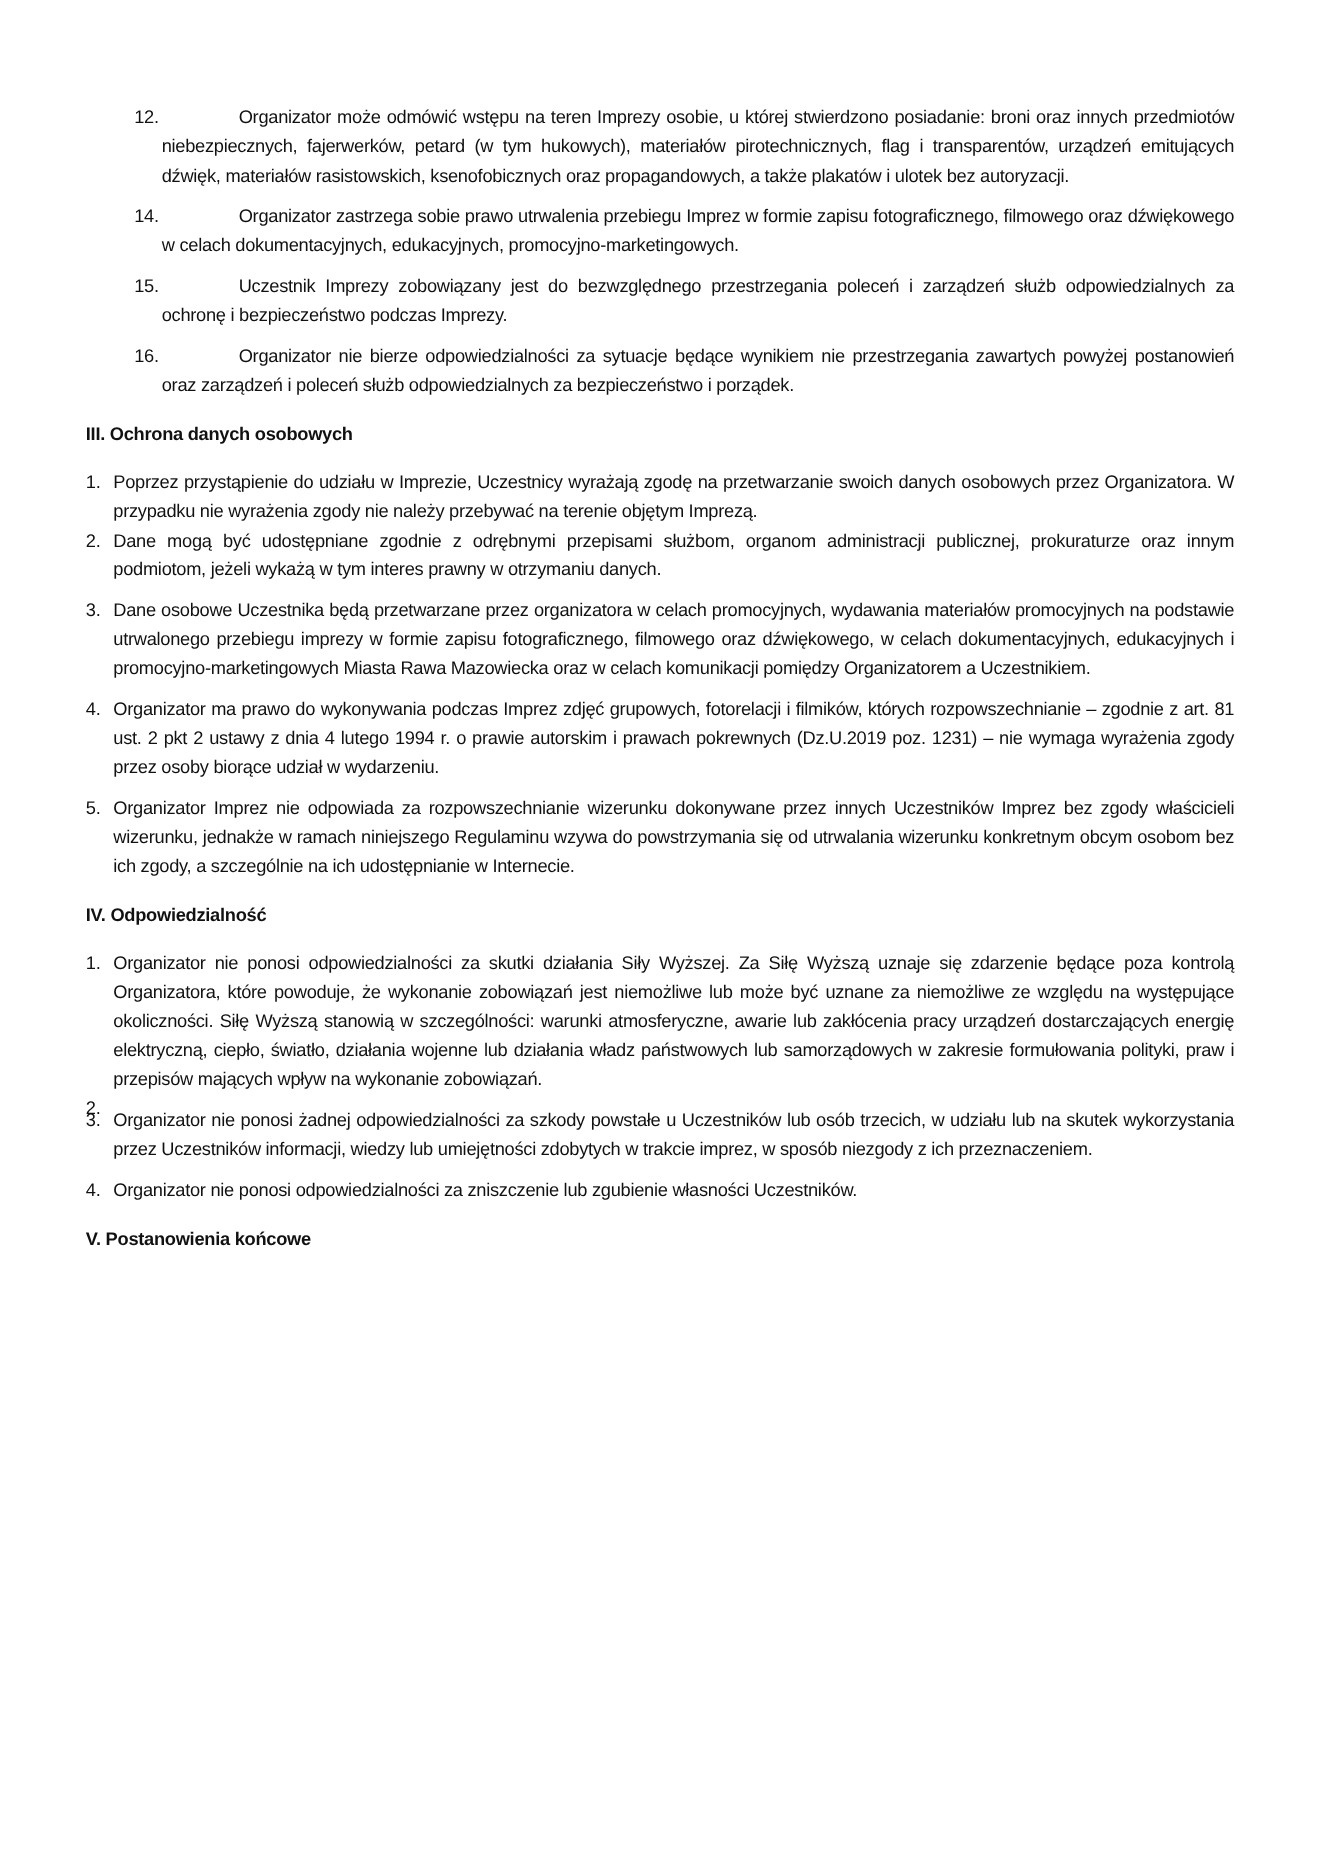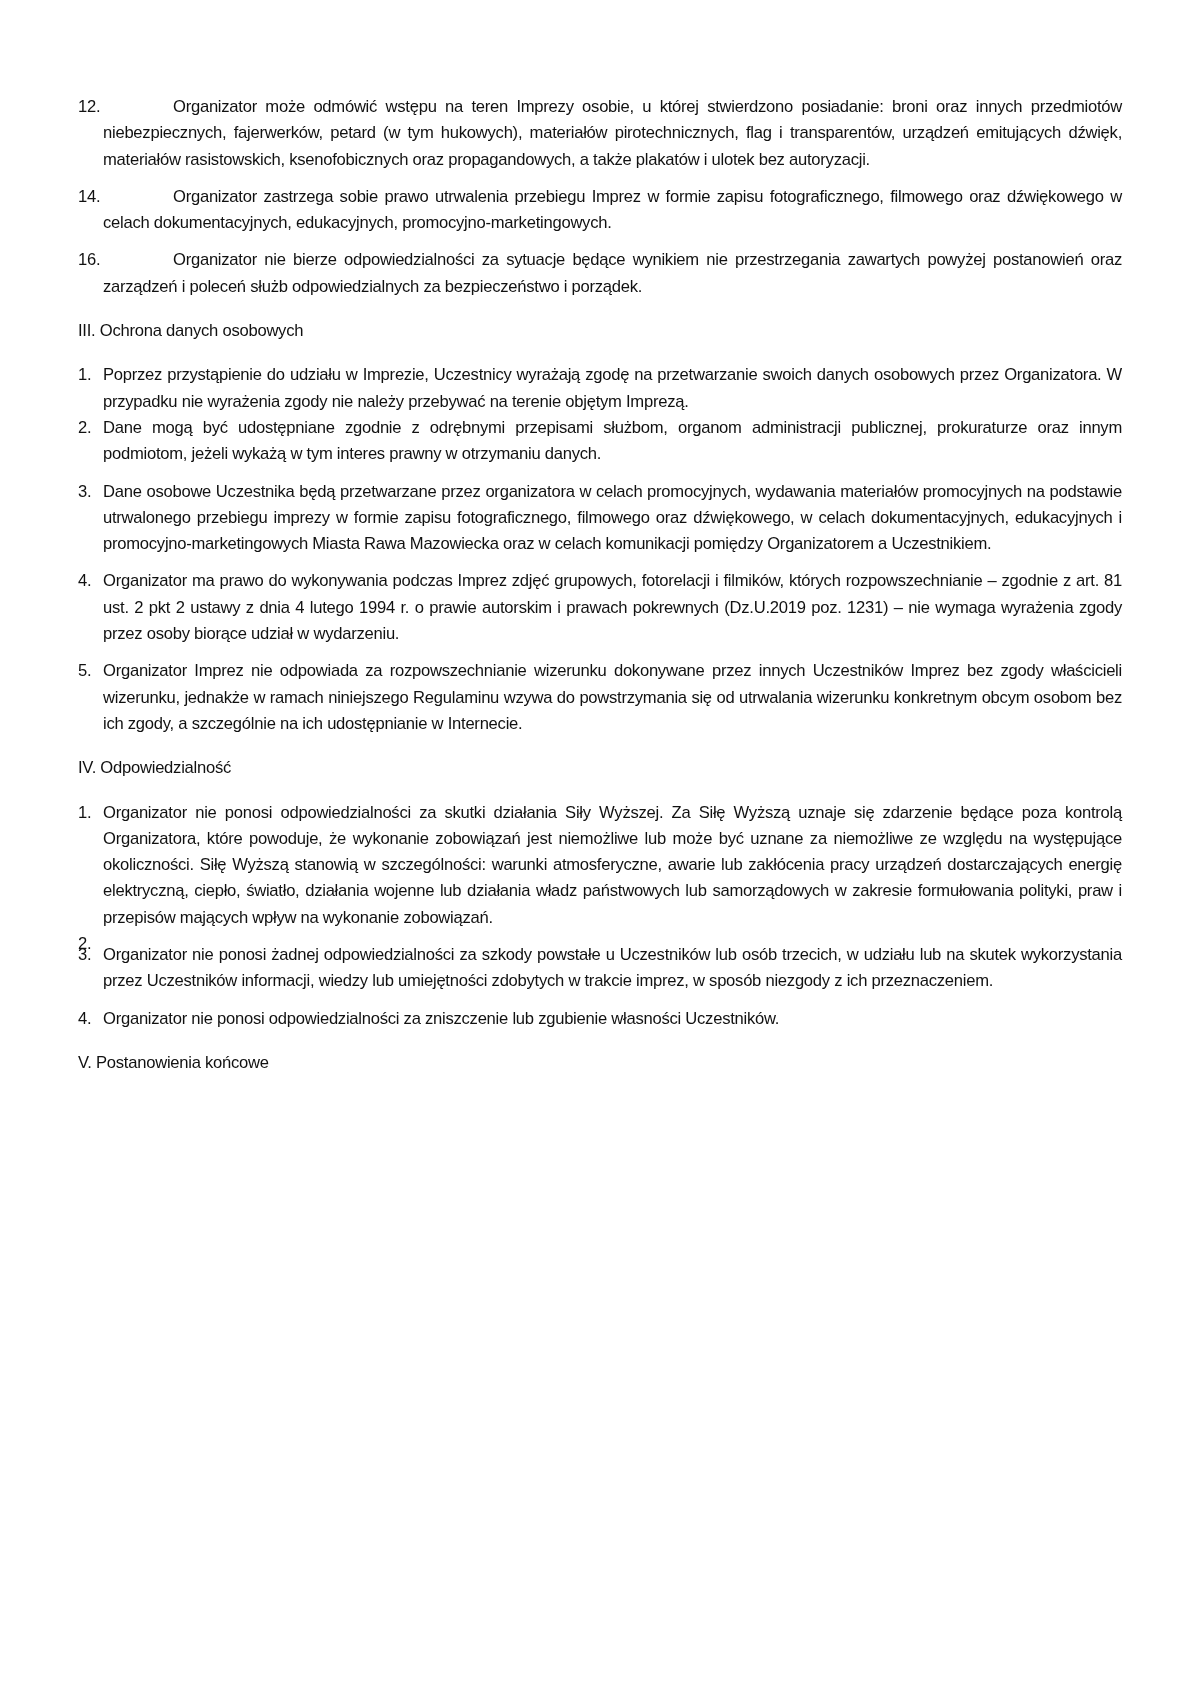--- a/index.html
+++ b/index.html
@@ -5,40 +5,44 @@
   html, body { margin: 0; padding: 0; background: #ffffff; }
   body { width: 1200px; height: 1697px; position: relative; overflow: hidden; }
   .page {
     position: absolute; left: 78px; top: 94px; width: 1044px;
     font-family: "Liberation Sans", sans-serif;
     font-size: 16.6px; line-height: 26.3px; color: #111111;
     letter-spacing: -0.25px; word-spacing: 0px;
   }
   .item { position: relative; text-align: justify; padding-left: 25px; }
   .item .num { position: absolute; left: 0; top: 0; }
-  .tab-item { position: relative; text-align: justify; padding-left: 25px; text-indent: 70px; }
+  .tab-item { position: relative; text-align: justify; padding-left: 25px; text-indent: 70px; margin-left: 44px; }
   .tab-item .num { position: absolute; left: 0; top: 0; text-indent: 0; }
   .tab-item .txt { }
   .gap-s { margin-top: 11px; }
   .gap-0 { margin-top: 0; }
-  .heading { font-weight: normal; margin-top: 18px; margin-bottom: 0; }
+  .heading { font-weight: bold; margin-top: 18px; margin-bottom: 0; }
   .list-start { margin-top: 18px; }
 </style>
 </head>
 <body>
 
 <div class="page">
 
   <div class="tab-item">
     <span class="num">12.</span>
     <span class="txt">Organizator może odmówić wstępu na teren Imprezy osobie, u której stwierdzono posiadanie: broni oraz innych przedmiotów niebezpiecznych, fajerwerków, petard (w tym hukowych), materiałów pirotechnicznych, flag i transparentów, urządzeń emitujących dźwięk, materiałów rasistowskich, ksenofobicznych oraz propagandowych, a także plakatów i ulotek bez autoryzacji.</span>
   </div>
   <div class="tab-item gap-s">
     <span class="num">14.</span>
     <span class="txt">Organizator zastrzega sobie prawo utrwalenia przebiegu Imprez w formie zapisu fotograficznego, filmowego oraz dźwiękowego w celach dokumentacyjnych, edukacyjnych, promocyjno-marketingowych.</span>
+  </div>
+  <div class="tab-item gap-s">
+    <span class="num">15.</span>
+    <span class="txt">Uczestnik Imprezy zobowiązany jest do bezwzględnego przestrzegania poleceń i zarządzeń służb odpowiedzialnych za ochronę i bezpieczeństwo podczas Imprezy.</span>
   </div>
   <div class="tab-item gap-s">
     <span class="num">16.</span>
     <span class="txt">Organizator nie bierze odpowiedzialności za sytuacje będące wynikiem nie przestrzegania zawartych powyżej postanowień oraz zarządzeń i poleceń służb odpowiedzialnych za bezpieczeństwo i porządek.</span>
   </div>
 
   <div class="heading">III. Ochrona danych osobowych</div>
   <div class="item list-start">
     <span class="num">1.</span>
     <span>Poprzez przystąpienie do udziału w Imprezie, Uczestnicy wyrażają zgodę na przetwarzanie swoich danych osobowych przez Organizatora. W przypadku nie wyrażenia zgody nie należy przebywać na terenie objętym Imprezą.</span>

